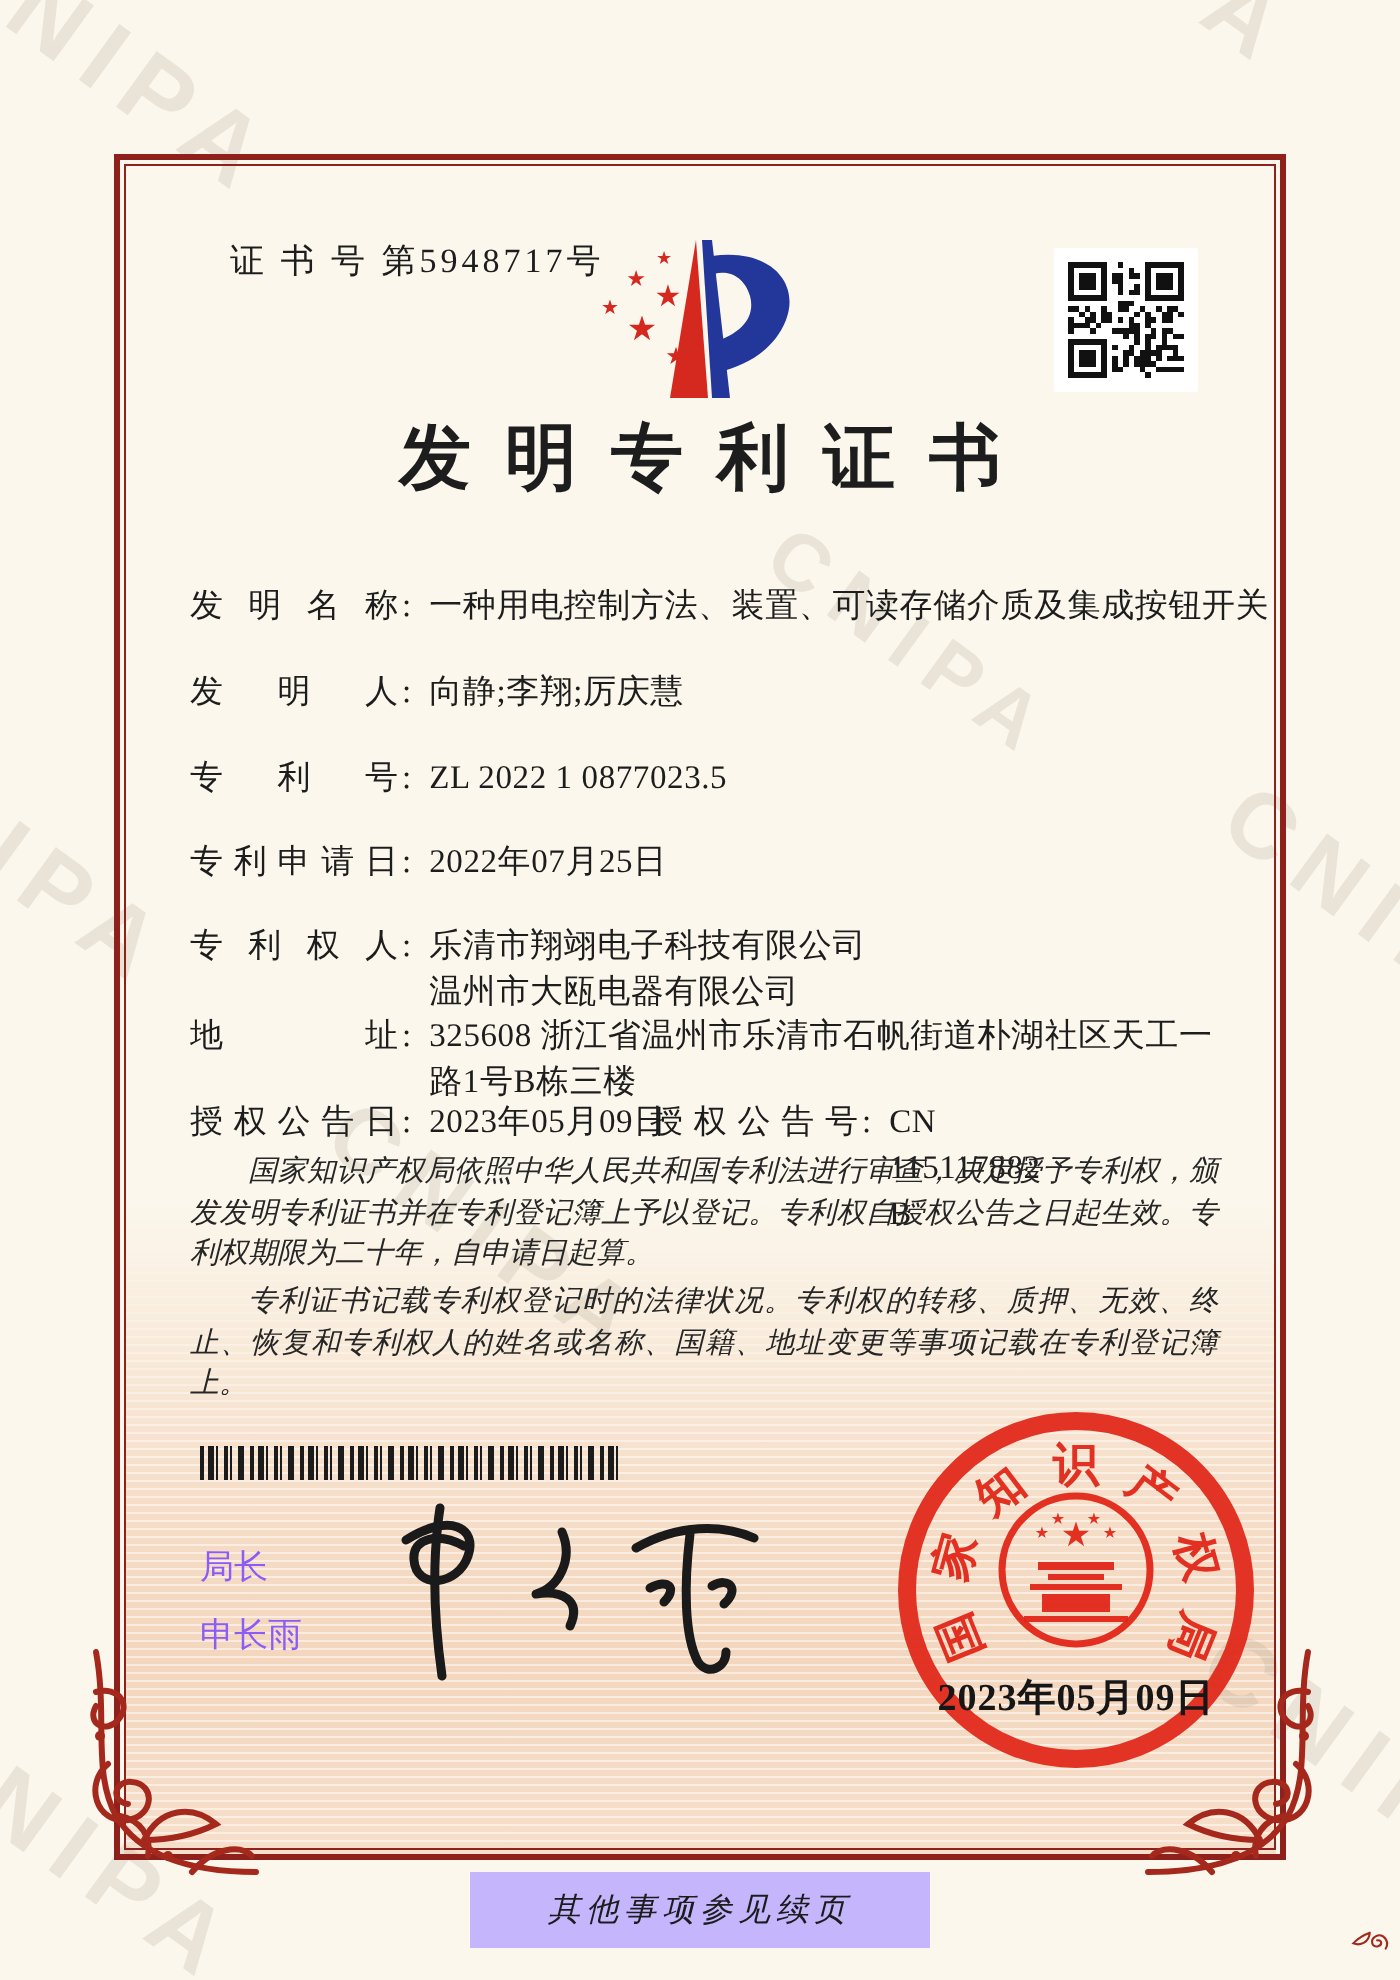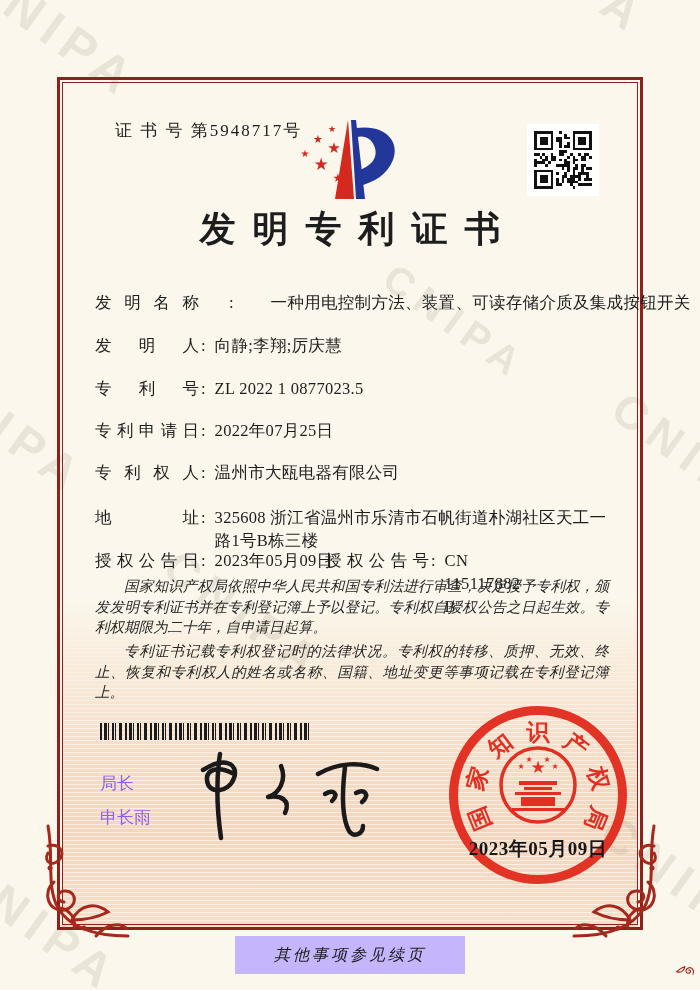--- a/index.html
+++ b/index.html
@@ -284,21 +284,21 @@
         <rect x="15" y="1" width="5" height="5" fill="#fff"></rect>
         <rect x="16" y="2" width="3" height="3" fill="#111"></rect>
         <rect x="0" y="14" width="7" height="7" fill="#111"></rect>
         <rect x="1" y="15" width="5" height="5" fill="#fff"></rect>
         <rect x="2" y="16" width="3" height="3" fill="#111"></rect>
       </svg>
   </div>
 
   <div class="title">发明专利证书</div>
 
-  <div class="field" style="top:291px;gap:28px;">
+  <div class="field" style="top:291px;">
     <span class="flabel">发明名称</span>
     <span class="colon">:</span>
     <span class="fvalue">一种用电控制方法、装置、可读存储介质及集成按钮开关</span>
   </div>
 
   <div class="field" style="top:334px;">
     <span class="flabel">发明人</span>
     <span class="colon">:</span>
     <span class="fvalue">向静;李翔;厉庆慧</span>
   </div>
@@ -312,20 +312,21 @@
   <div class="field" style="top:419px;">
     <span class="flabel">专利申请日</span>
     <span class="colon">:</span>
     <span class="fvalue">2022年07月25日</span>
   </div>
 
   <div class="field" style="top:461px;">
     <span class="flabel">专利权人</span>
     <span class="colon">:</span>
     <span class="fvalue">
+      <div>乐清市翔翊电子科技有限公司</div>
       <div>温州市大瓯电器有限公司</div>
     </span>
   </div>
 
   <div class="field" style="top:506px;">
     <span class="flabel">地址</span>
     <span class="colon">:</span>
     <span class="fvalue">
       <div>325608 浙江省温州市乐清市石帆街道朴湖社区天工一</div>
       <div>路1号B栋三楼</div>

